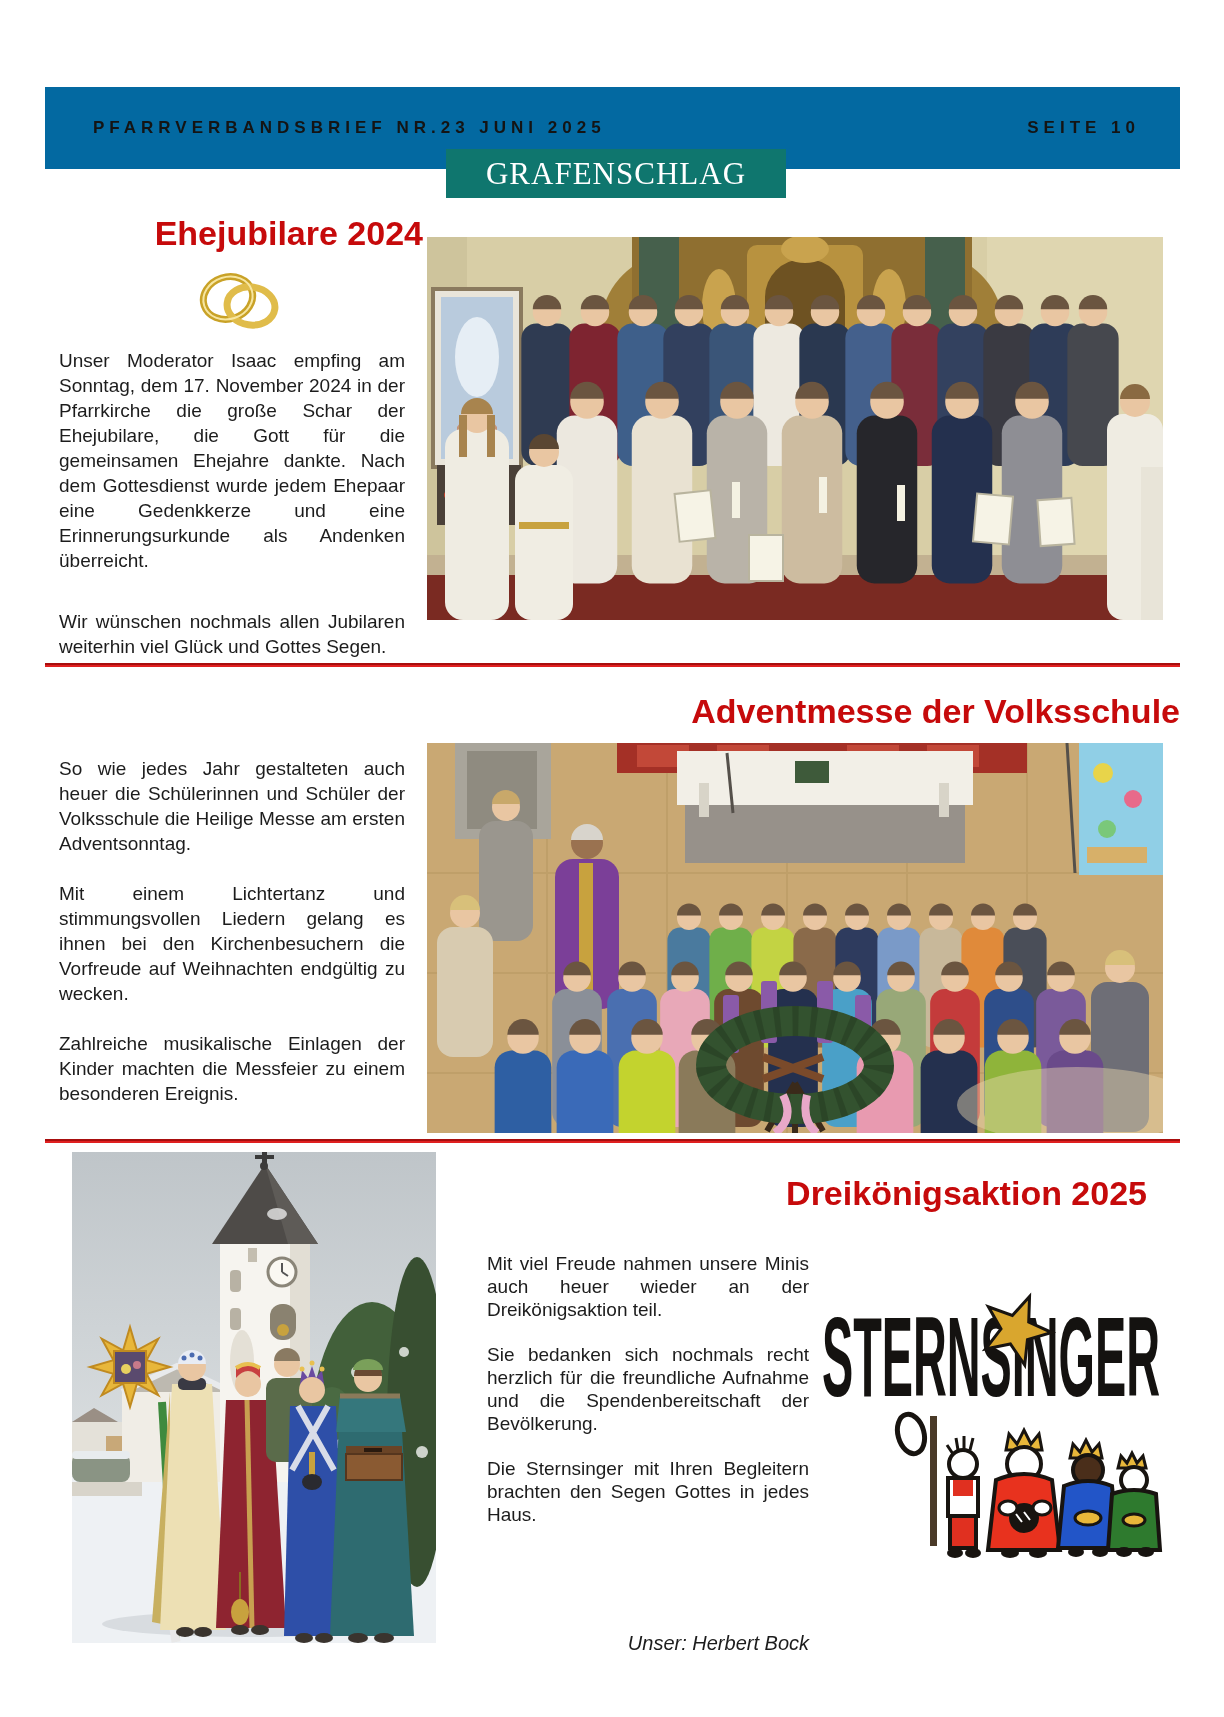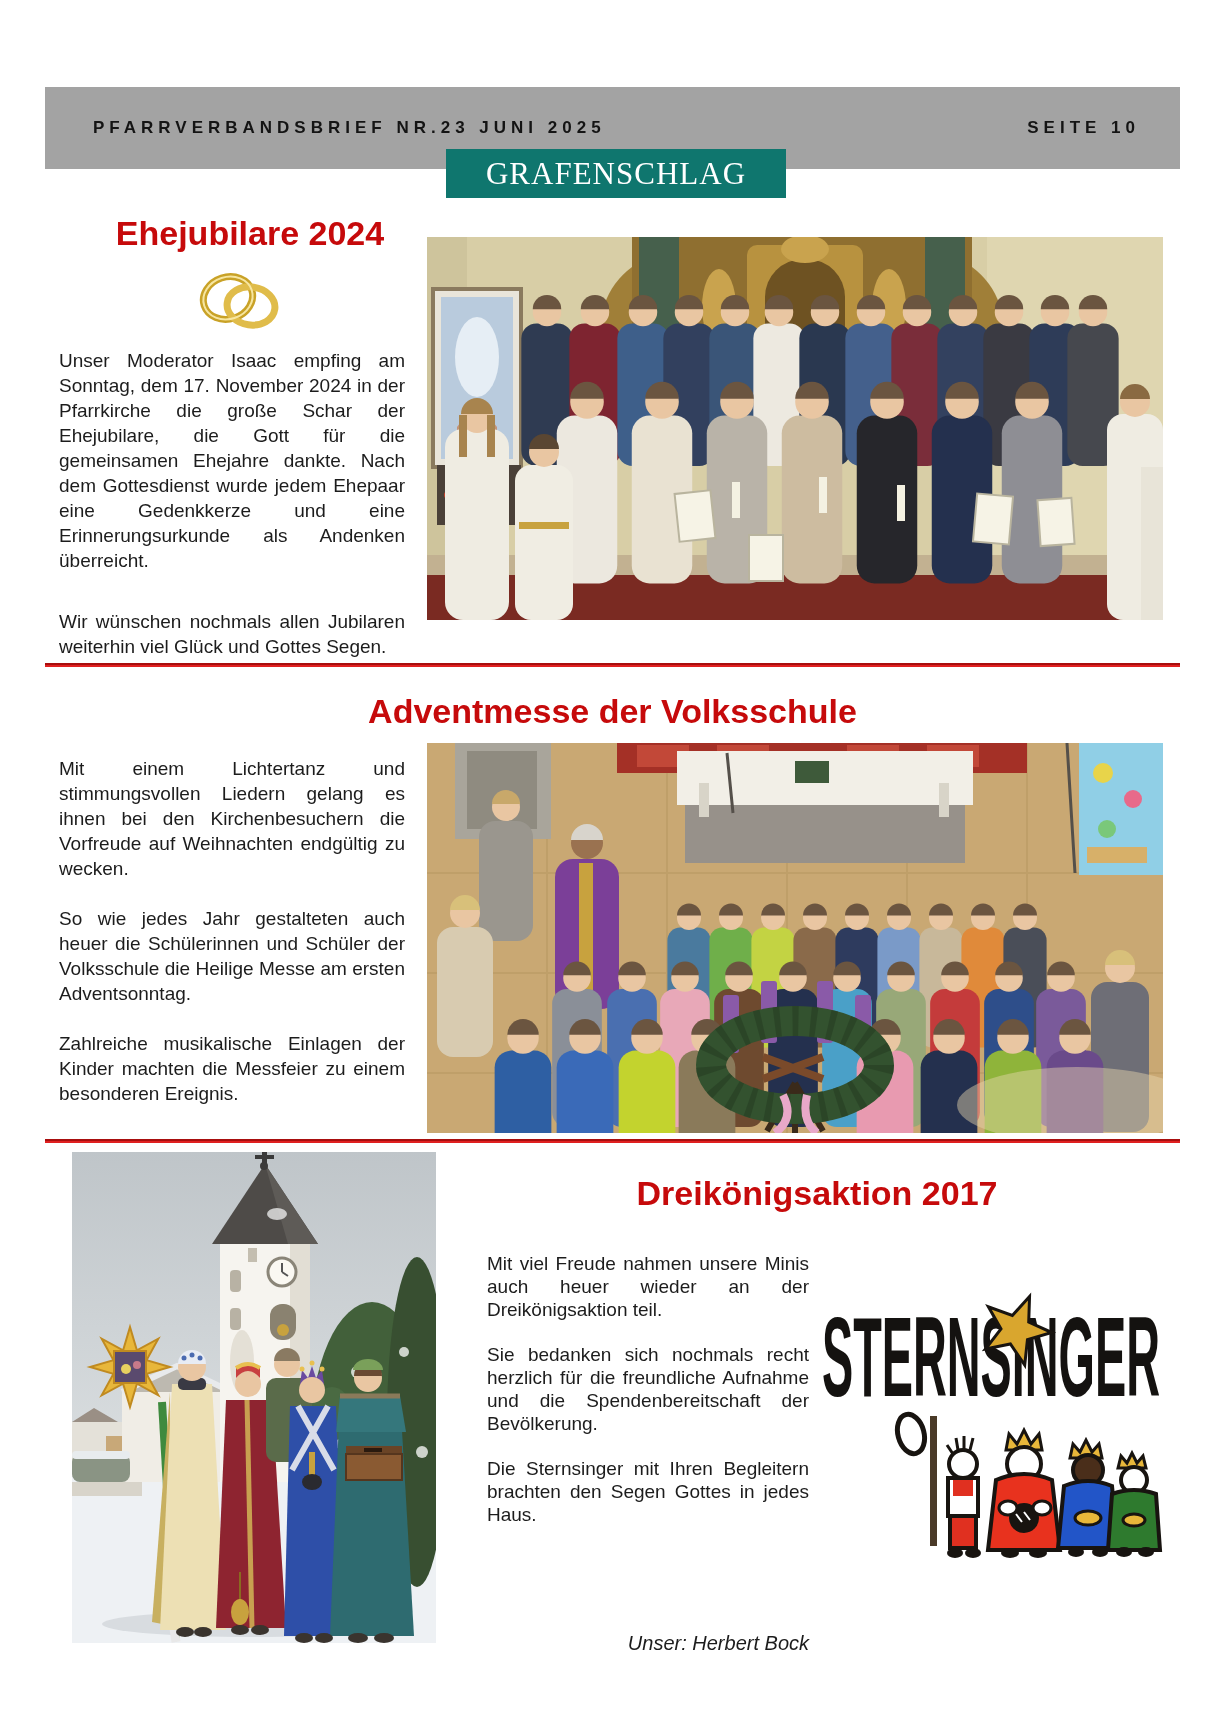--- a/index.html
+++ b/index.html
@@ -1,29 +1,29 @@
 <!DOCTYPE html>
 <html><head>
 <meta charset="utf-8">
 <style>
   html,body { margin:0; padding:0; background:#fff; }
   .page { position:relative; width:1224px; height:1717px; background:#fff;
           font-family:"Liberation Sans", sans-serif; color:#1C1C1C; overflow:hidden; }
 
   
   .topbar { position:absolute; left:45px; top:87px; width:1135px; height:82px;
-            background:#a3a3a3; display:flex; align-items:center; justify-content:space-between;
+            background:#0369a1; display:flex; align-items:center; justify-content:space-between;
             padding:0 40px 0 48px; box-sizing:border-box;
             font-weight:bold; font-size:17px; letter-spacing:5px; color:#141414; }
   .banner { position:absolute; left:446px; top:149px; width:340px; height:49px;
             background:#0f766e; display:flex; align-items:center; justify-content:center;
             color:#fff; font-family:"Liberation Serif", serif; font-size:31px; letter-spacing:1px; }
 
   .sec-heading { position:absolute; margin:0; font-size:34px; font-weight:bold;
-                 color:#C60A0B; text-align:center; line-height:1.05; }
+                 color:#C60A0B; text-align:right; line-height:1.05; }
   #h-ehe  { left:77px;  top:216px;  width:346px; }
   #h-adv  { left:45px;  top:694px;  width:1135px; }
   #h-drei { left:487px; top:1176px; width:660px; }
 
   .bodytext { position:absolute; font-size:19px; line-height:25px; text-align:justify; }
   .bodytext p { margin:0; }
   #t-ehe  { left:59px;  top:348px;  width:346px; }
   #t-ehe p  { margin-bottom:36px; }
   #t-adv  { left:59px;  top:756px;  width:346px; }
   #t-adv p  { margin-bottom:25px; }
@@ -162,22 +162,22 @@
         <rect x="470" y="248" width="8" height="36"></rect>
       </g>
     </svg>
   </figure>
 
   <div class="divider" id="div1"></div>
 
   <h2 class="sec-heading" id="h-adv">Adventmesse der Volksschule</h2>
 
   <div class="bodytext" id="t-adv">
+    <p>So wie jedes Jahr gestalteten auch heuer die Schülerinnen und Schüler der Volksschule die Heilige Messe am ersten Adventsonntag.</p>
     <p>Mit einem Lichtertanz und stimmungsvollen Liedern gelang es ihnen bei den Kirchenbesuchern die Vorfreude auf Weihnachten endgültig zu wecken.</p>
-    <p>So wie jedes Jahr gestalteten auch heuer die Schülerinnen und Schüler der Volksschule die Heilige Messe am ersten Adventsonntag.</p>
     <p>Zahlreiche musikalische Einlagen der Kinder machten die Messfeier zu einem besonderen Ereignis.</p>
   </div>
 
   <figure class="photo" id="photo-adv" aria-label="Schülerinnen und Schüler der Volksschule mit Pfarrer um den Adventkranz vor dem Altar">
     <svg viewBox="0 0 736 390" preserveAspectRatio="none">
       <rect width="736" height="390" fill="#C9A873"></rect>
       <path d="M0,130 H736 M0,230 H736 M0,330 H736 M120,0 V390 M240,0 V390 M360,0 V390 M480,0 V390 M600,0 V390" stroke="#B6955F" stroke-width="2" opacity=".5" fill="none"></path>
       <rect x="190" y="0" width="410" height="30" fill="#A43026"></rect>
       <g fill="#C24838">
         <rect x="210" y="2" width="52" height="22"></rect>
@@ -375,21 +375,21 @@
         <ellipse cx="168" cy="478" rx="9" ry="5"></ellipse>
           <ellipse cx="188" cy="478" rx="9" ry="5"></ellipse>
         <ellipse cx="232" cy="486" rx="9" ry="5"></ellipse>
           <ellipse cx="252" cy="486" rx="9" ry="5"></ellipse>
         <ellipse cx="286" cy="486" rx="10" ry="5"></ellipse>
           <ellipse cx="312" cy="486" rx="10" ry="5"></ellipse>
       </g>
     </svg>
   </figure>
 
-  <h2 class="sec-heading" id="h-drei">Dreikönigsaktion 2017</h2>
+  <h2 class="sec-heading" id="h-drei">Dreikönigsaktion 2025</h2>
 
   <div class="bodytext" id="t-drei">
     <p>Mit viel Freude nahmen unsere Minis auch heuer wieder an der Dreikönigsaktion teil.</p>
     <p>Sie bedanken sich nochmals recht herzlich für die freundliche Aufnahme und die Spendenbereitschaft der Bevölkerung.</p>
     <p>Die Sternsinger mit Ihren Begleitern brachten den Segen Gottes in jedes Haus.</p>
   </div>
 
   <div class="logo">
     <svg viewBox="0 0 348 278">
       <g transform="scale(1,1.42)">

